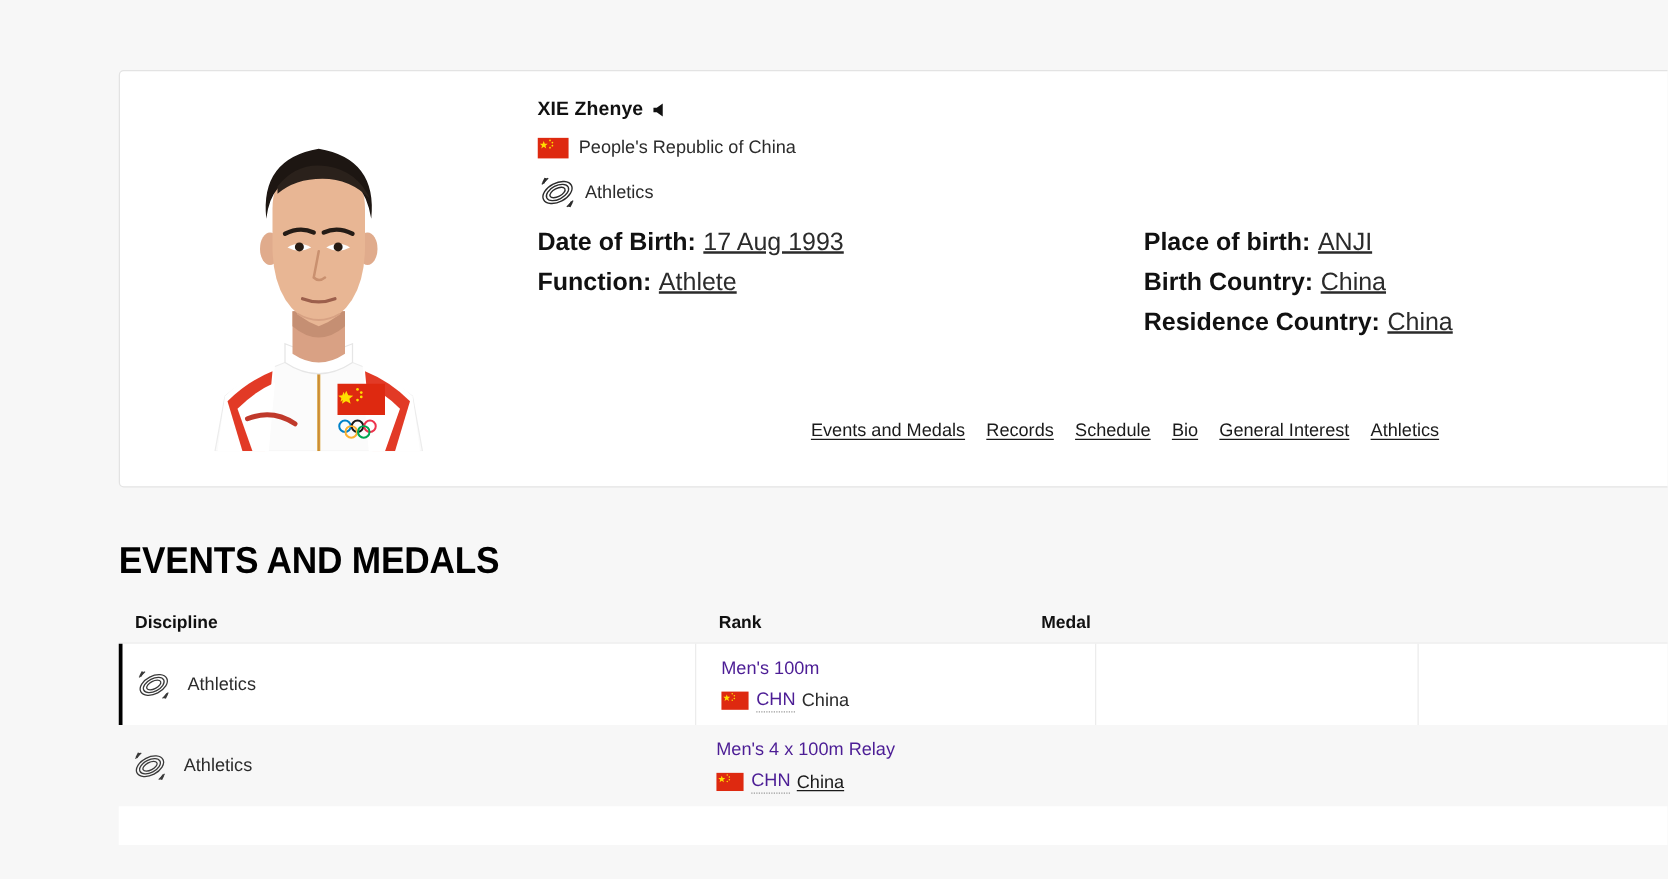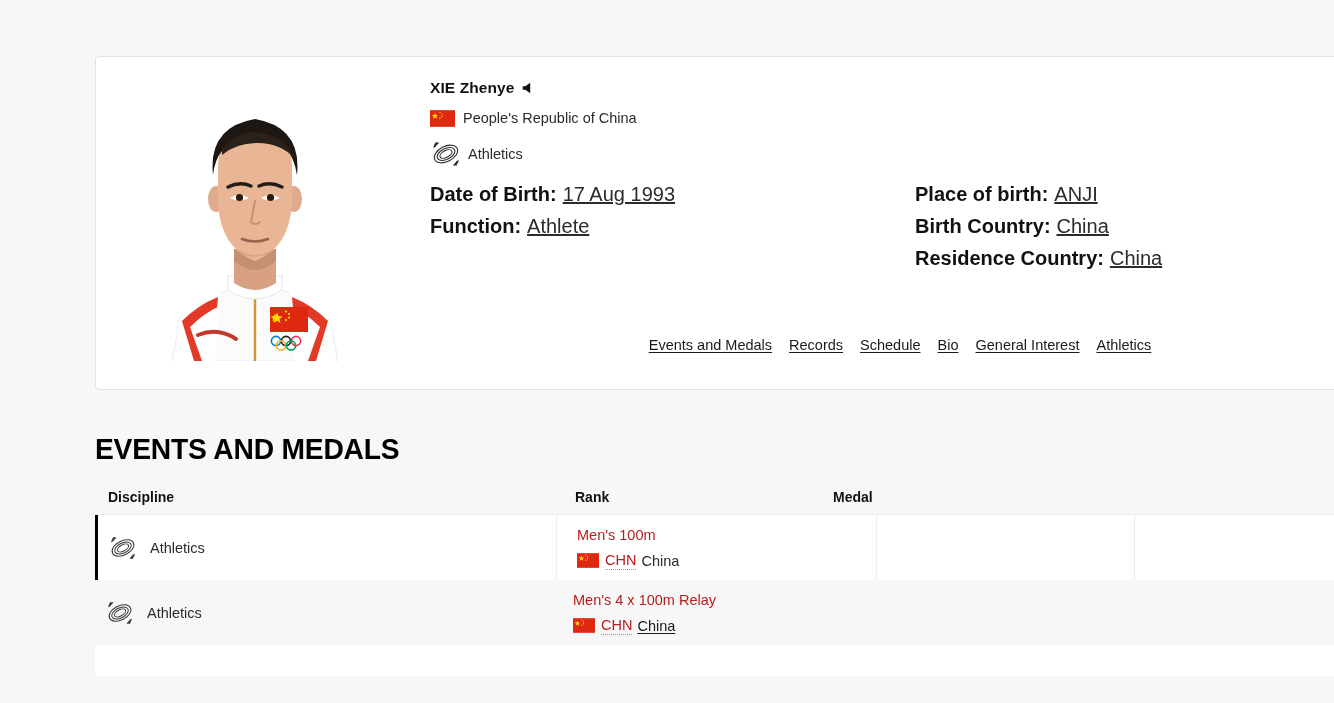--- a/index.html
+++ b/index.html
@@ -166,26 +166,26 @@
 
   .tbl-header .col-discipline { padding-left: 13px; }
   .tbl-header .col-event      { padding-left: 22px; }
 
   .tbl-row.white .col-event,
   .tbl-row.white .col-rank,
   .tbl-row.white .col-medal { border-left: 1px solid #ececec; }
 
   .disc-name { margin-left: 4px; }
 
-  .event-name { line-height: 20px; margin-bottom: 6px; color: #b91c1c; }
+  .event-name { line-height: 20px; margin-bottom: 6px; color: #4c1d95; }
   .event-country { display: flex; align-items: center; line-height: 18px; }
   .noc-code {
     border-bottom: 1px dotted #9a9a9a;
     margin-right: 5px;
-    color: #b91c1c;
+    color: #4c1d95;
   }
   .country-plain { color: #2b2b2b; }
   .country-link {
     color: #1a1a1a;
     text-decoration: underline;
     text-underline-offset: 2px;
     cursor: pointer;
   }
 </style>
 </head>

